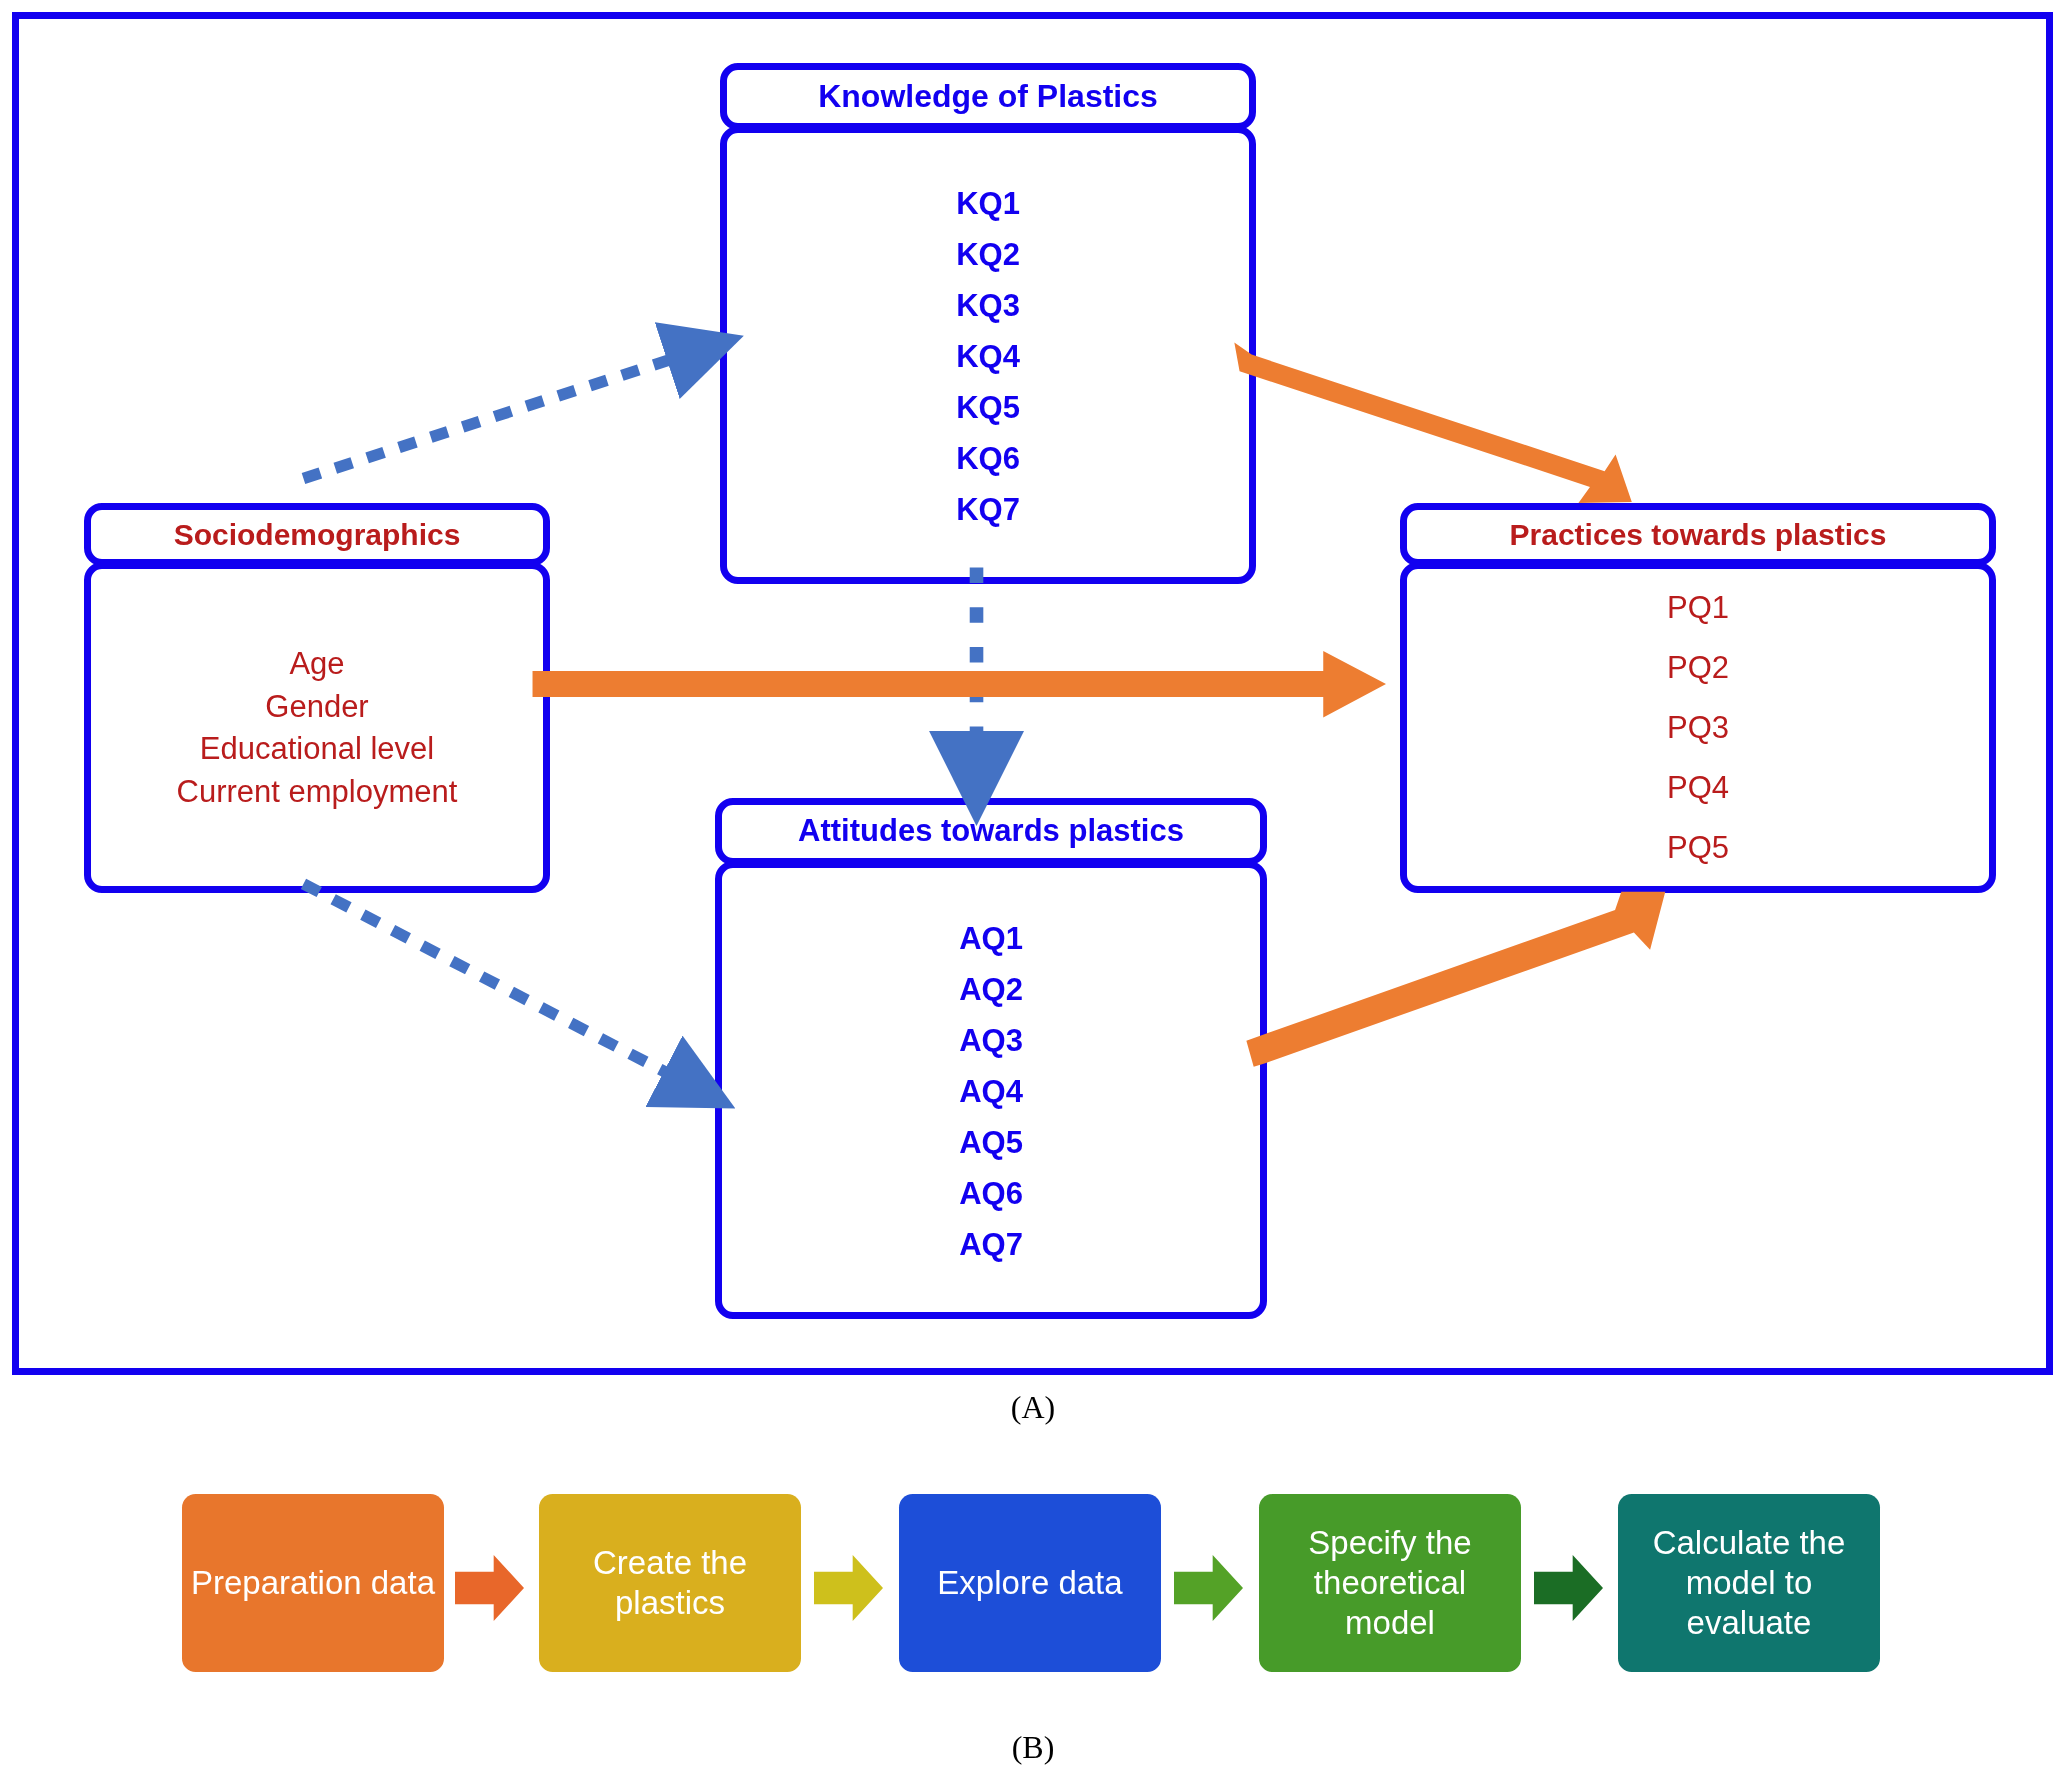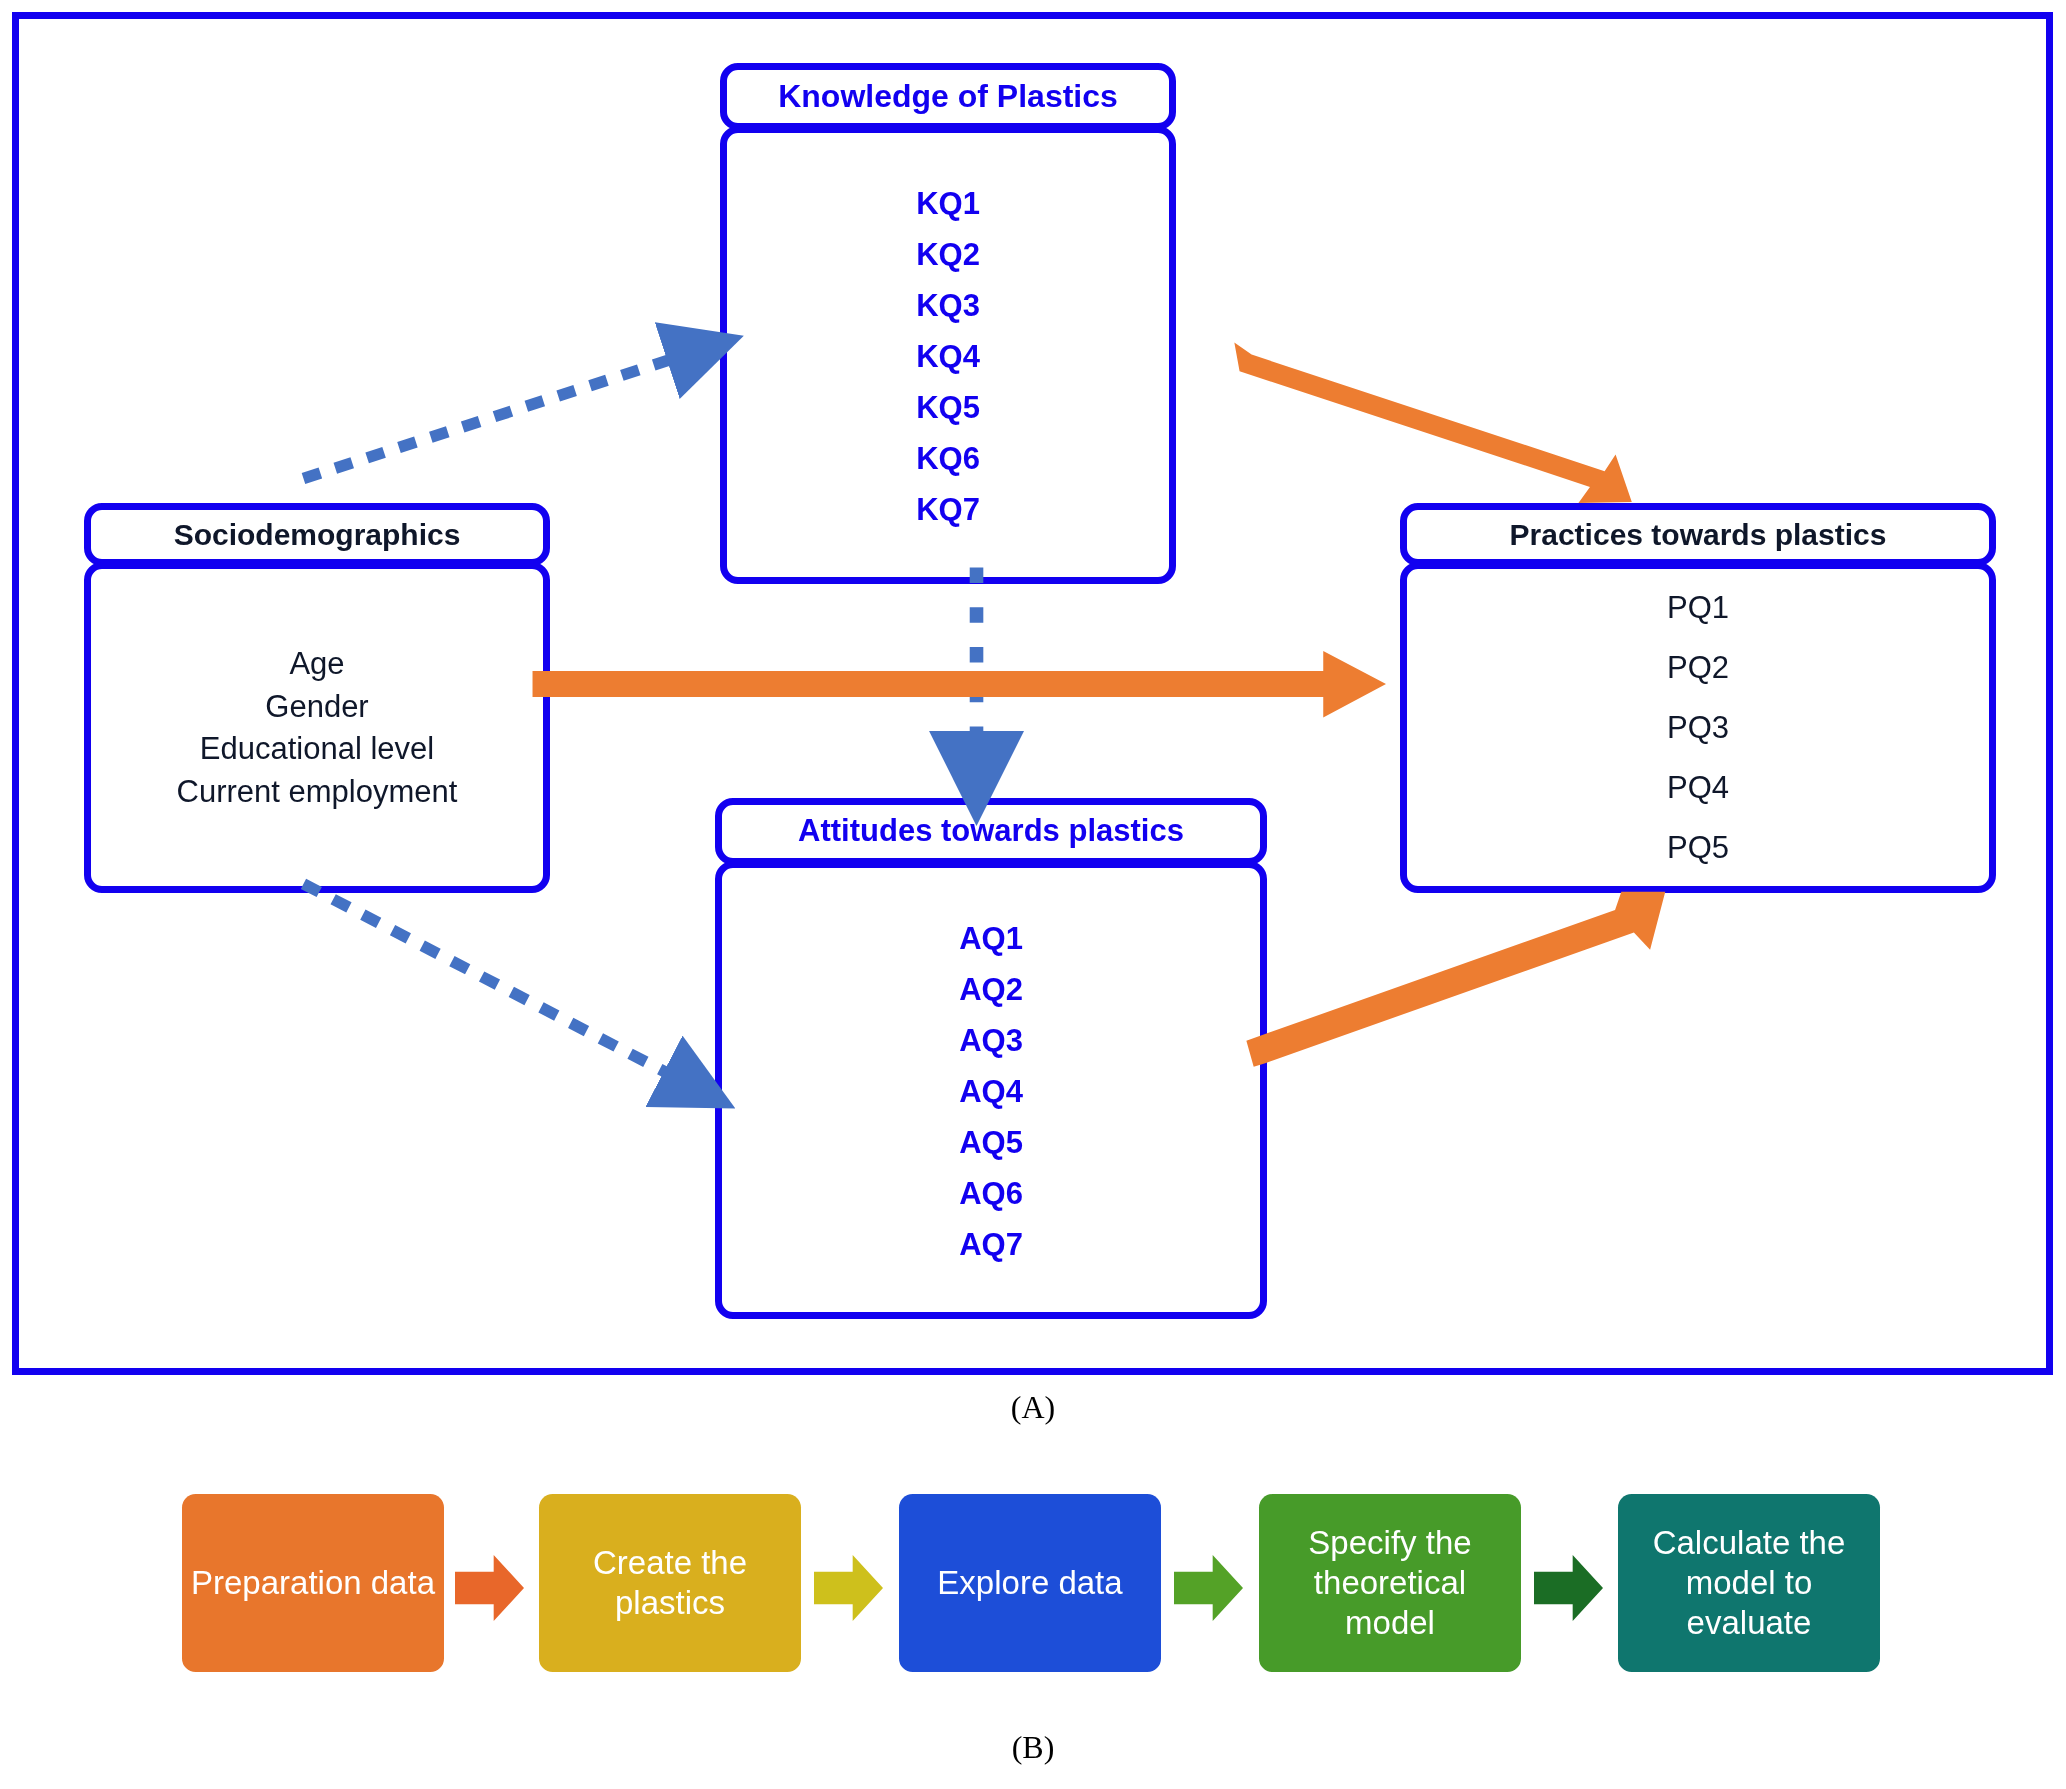--- a/index.html
+++ b/index.html
@@ -61,24 +61,24 @@
     align-items: center;
     justify-content: center;
   }
   .item-line {
     text-align: center;
     line-height: 1.0;
   }
 
   
   .txt-blue { color: #1200F0; }
-  .txt-black { color: #0f172a; }
-
-  
-  #box-knowledge { left: 701px; top: 44px; width: 456px; height: 520px; }
+  .txt-black { color: #b91c1c; }
+
+  
+  #box-knowledge { left: 701px; top: 44px; width: 536px; height: 520px; }
   #box-knowledge .construct-header { height: 67px; font-size: 32px; }
   #box-knowledge .construct-body { top: 63px; height: 458px; padding-top: 3.1px; }
   #box-knowledge .item-line { font-size: 31px; font-weight: bold; margin: 10px 0; }
 
   
   #box-attitudes { left: 696px; top: 779px; width: 552px; height: 520px; }
   #box-attitudes .construct-header { height: 67px; font-size: 31px; }
   #box-attitudes .construct-body { top: 63px; height: 458px; padding-top: 3.1px; }
   #box-attitudes .item-line { font-size: 31px; font-weight: bold; margin: 10px 0; }
 

